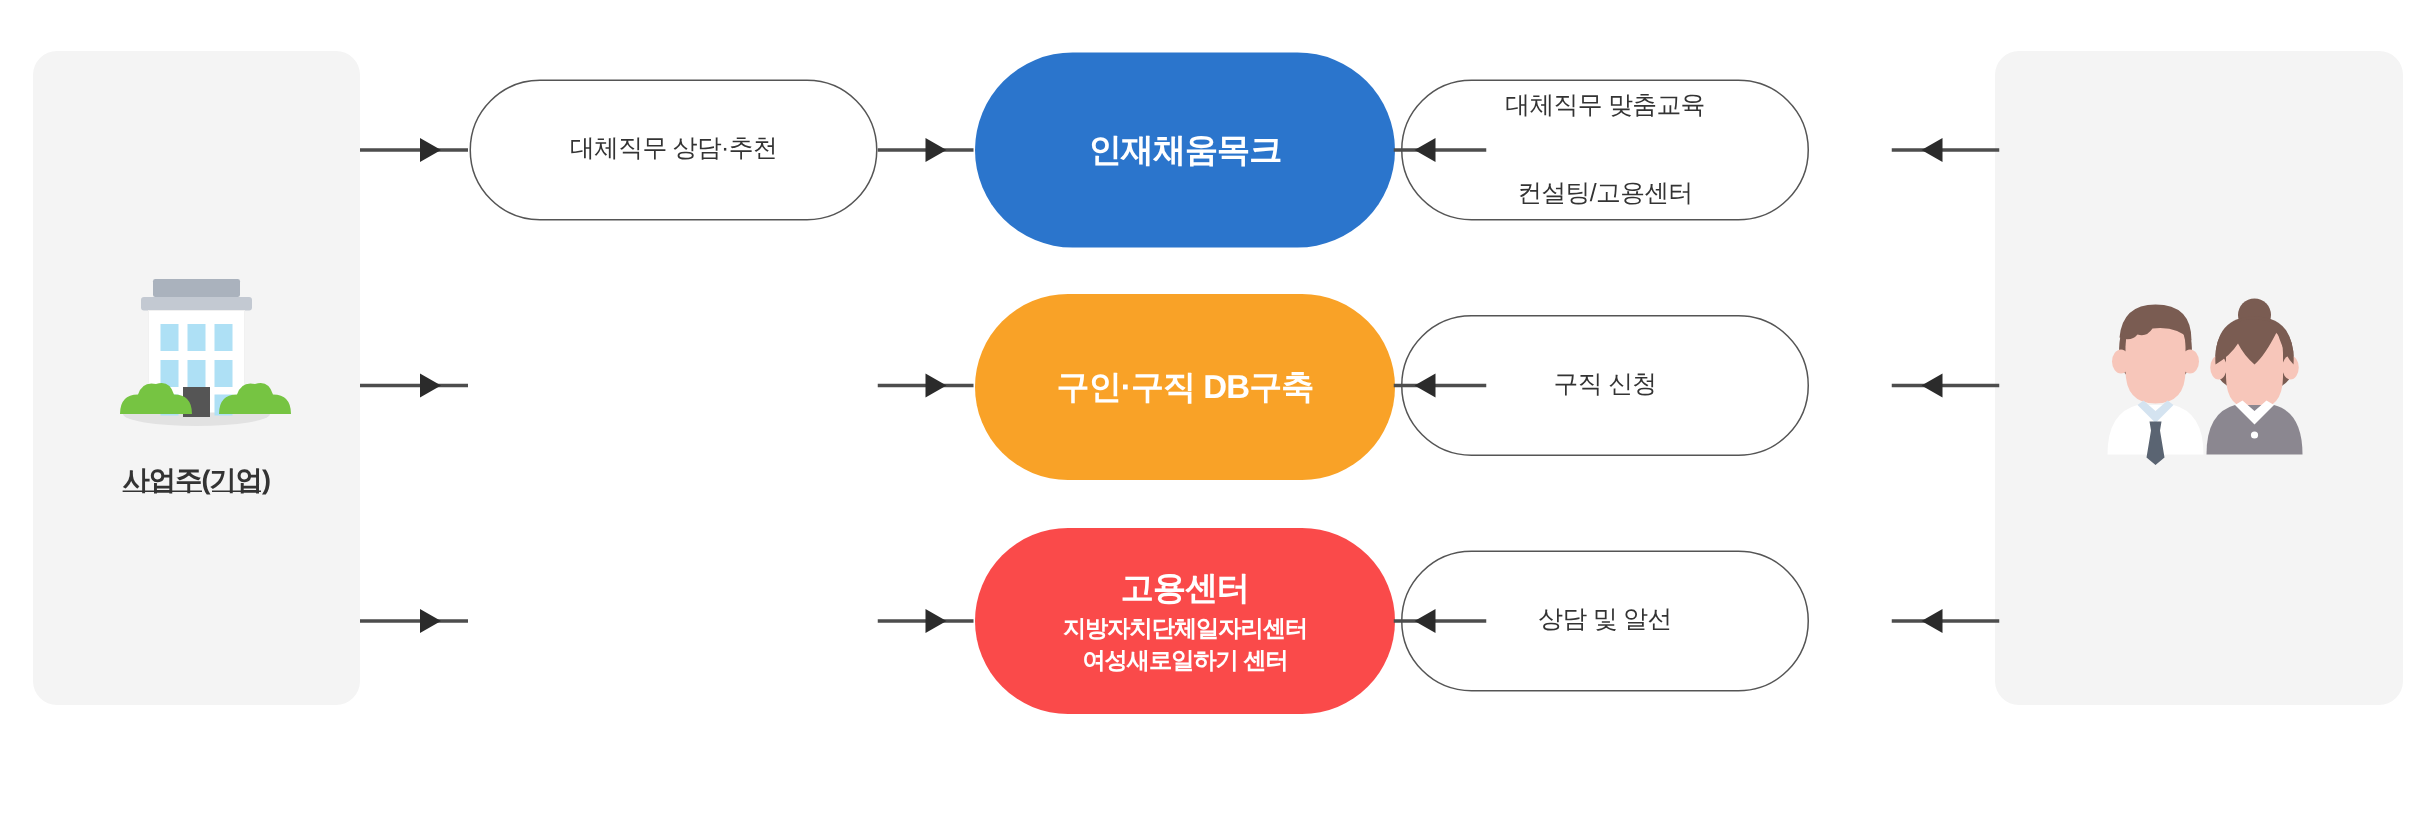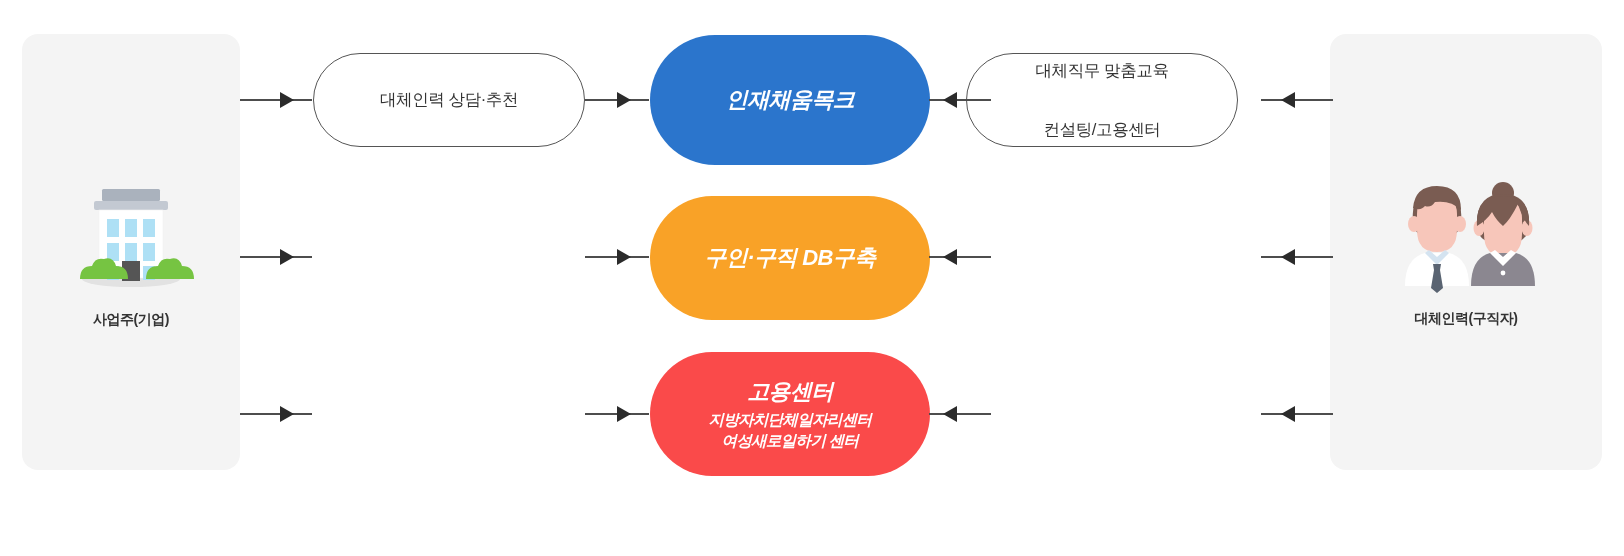--- a/index.html
+++ b/index.html
@@ -30,25 +30,26 @@
     justify-content: center;
   }
   #panel-employer { left: 22px;  top: 34px; width: 218px; height: 436px; }
   #panel-seeker   { left: 1330px; top: 34px; width: 272px; height: 436px; }
 
   .panel-icon { width: 130px; height: 120px; display: block; }
   #panel-seeker .panel-icon { width: 150px; height: 118px; }
 
   .panel-label {
     margin-top: 16px;
-    font-size: 14px;
+    font-size: 18px;
     font-weight: bold;
     color: #333333;
     letter-spacing: -0.5px;
     white-space: nowrap;
+    text-decoration: underline;
   }
 
   
   .pill {
     position: absolute;
     background: #ffffff;
     border: 1.6px solid #555555;
     border-radius: 999px;
     display: flex;
     flex-direction: column;
@@ -60,39 +61,38 @@
     font-size: 16.5px;
     color: #333333;
     letter-spacing: -0.4px;
     line-height: 1.55;
     white-space: nowrap;
   }
 
   
   .pill-left  { left: 313px; width: 272px; }
   
-  .pill-right { left: 966px; width: 272px; gap: 33px; }
+  .pill-right { left: 934px; width: 272px; gap: 33px; }
 
   .row1 { top: 53px;  height: 94px; }
   .row2 { top: 210px; height: 94px; }
   .row3 { top: 367px; height: 94px; }
 
   
   .node {
     position: absolute;
     left: 650px;
     width: 280px;
     border-radius: 999px;
     display: flex;
     flex-direction: column;
     align-items: center;
     justify-content: center;
     text-align: center;
     color: #ffffff;
-    font-style: italic;
   }
   #node-bank   { top: 35px;  height: 130px; }
   #node-db     { top: 196px; height: 124px; }
   #node-center { top: 352px; height: 124px; }
 
   .node-title {
     font-size: 22px;
     font-weight: bold;
     letter-spacing: -0.6px;
     white-space: nowrap;
@@ -152,30 +152,35 @@
       <ellipse cx="112" cy="17" rx="11" ry="11" fill="#7a5c52"></ellipse>
       <path d="M86 52 q-2-34 26-34 q28 0 26 34 q-2 16-26 16 q-24 0-26-16z" fill="#7a5c52"></path>
       <ellipse cx="88" cy="52" rx="5.5" ry="8" fill="#f7c6ba"></ellipse>
       <ellipse cx="136" cy="52" rx="5.5" ry="8" fill="#f7c6ba"></ellipse>
       <path d="M93 42 q0-18 19-18 q19 0 19 18 l0 16 q0 22-19 22 q-19 0-19-22z" fill="#f7c6ba"></path>
       <path d="M86 50 q-2-30 26-30 q28 0 26 30 q-6-6-11-22 q-8 16-15 22 q-7-6-11-14 q-5 8-15 14z" fill="#7a5c52"></path>
       <path d="M80 110 q0-28 19-33 l26 0 q19 5 19 33 z" fill="#8b8790"></path>
       <path d="M99 77 l13 13 l13-13 l-5-3 l-8 7 l-8-7z" fill="#ffffff"></path>
       <circle cx="112" cy="97" r="2.4" fill="#ffffff"></circle>
     </svg>
-    <div class="panel-label">대체인력(구직자)</div>
   </div>
 
   <div class="pill pill-left row1">
-    <div class="line">대체인력 상담·추천</div>
+    <div class="line">대체직무 상담·추천</div>
   </div>
 
   <div class="pill pill-right row1">
     <div class="line">대체직무 맞춤교육</div>
     <div class="line">컨설팅/고용센터</div>
+  </div>
+  <div class="pill pill-right row2">
+    <div class="line">구직 신청</div>
+  </div>
+  <div class="pill pill-right row3">
+    <div class="line">상담 및 알선</div>
   </div>
 
   <div class="node" id="node-bank" style="background:#2b75cc">
     <div class="node-title">인재채움목크</div>
   </div>
 
   <div class="node" id="node-db" style="background:#f9a227">
     <div class="node-title">구인·구직 DB구축</div>
   </div>
 

